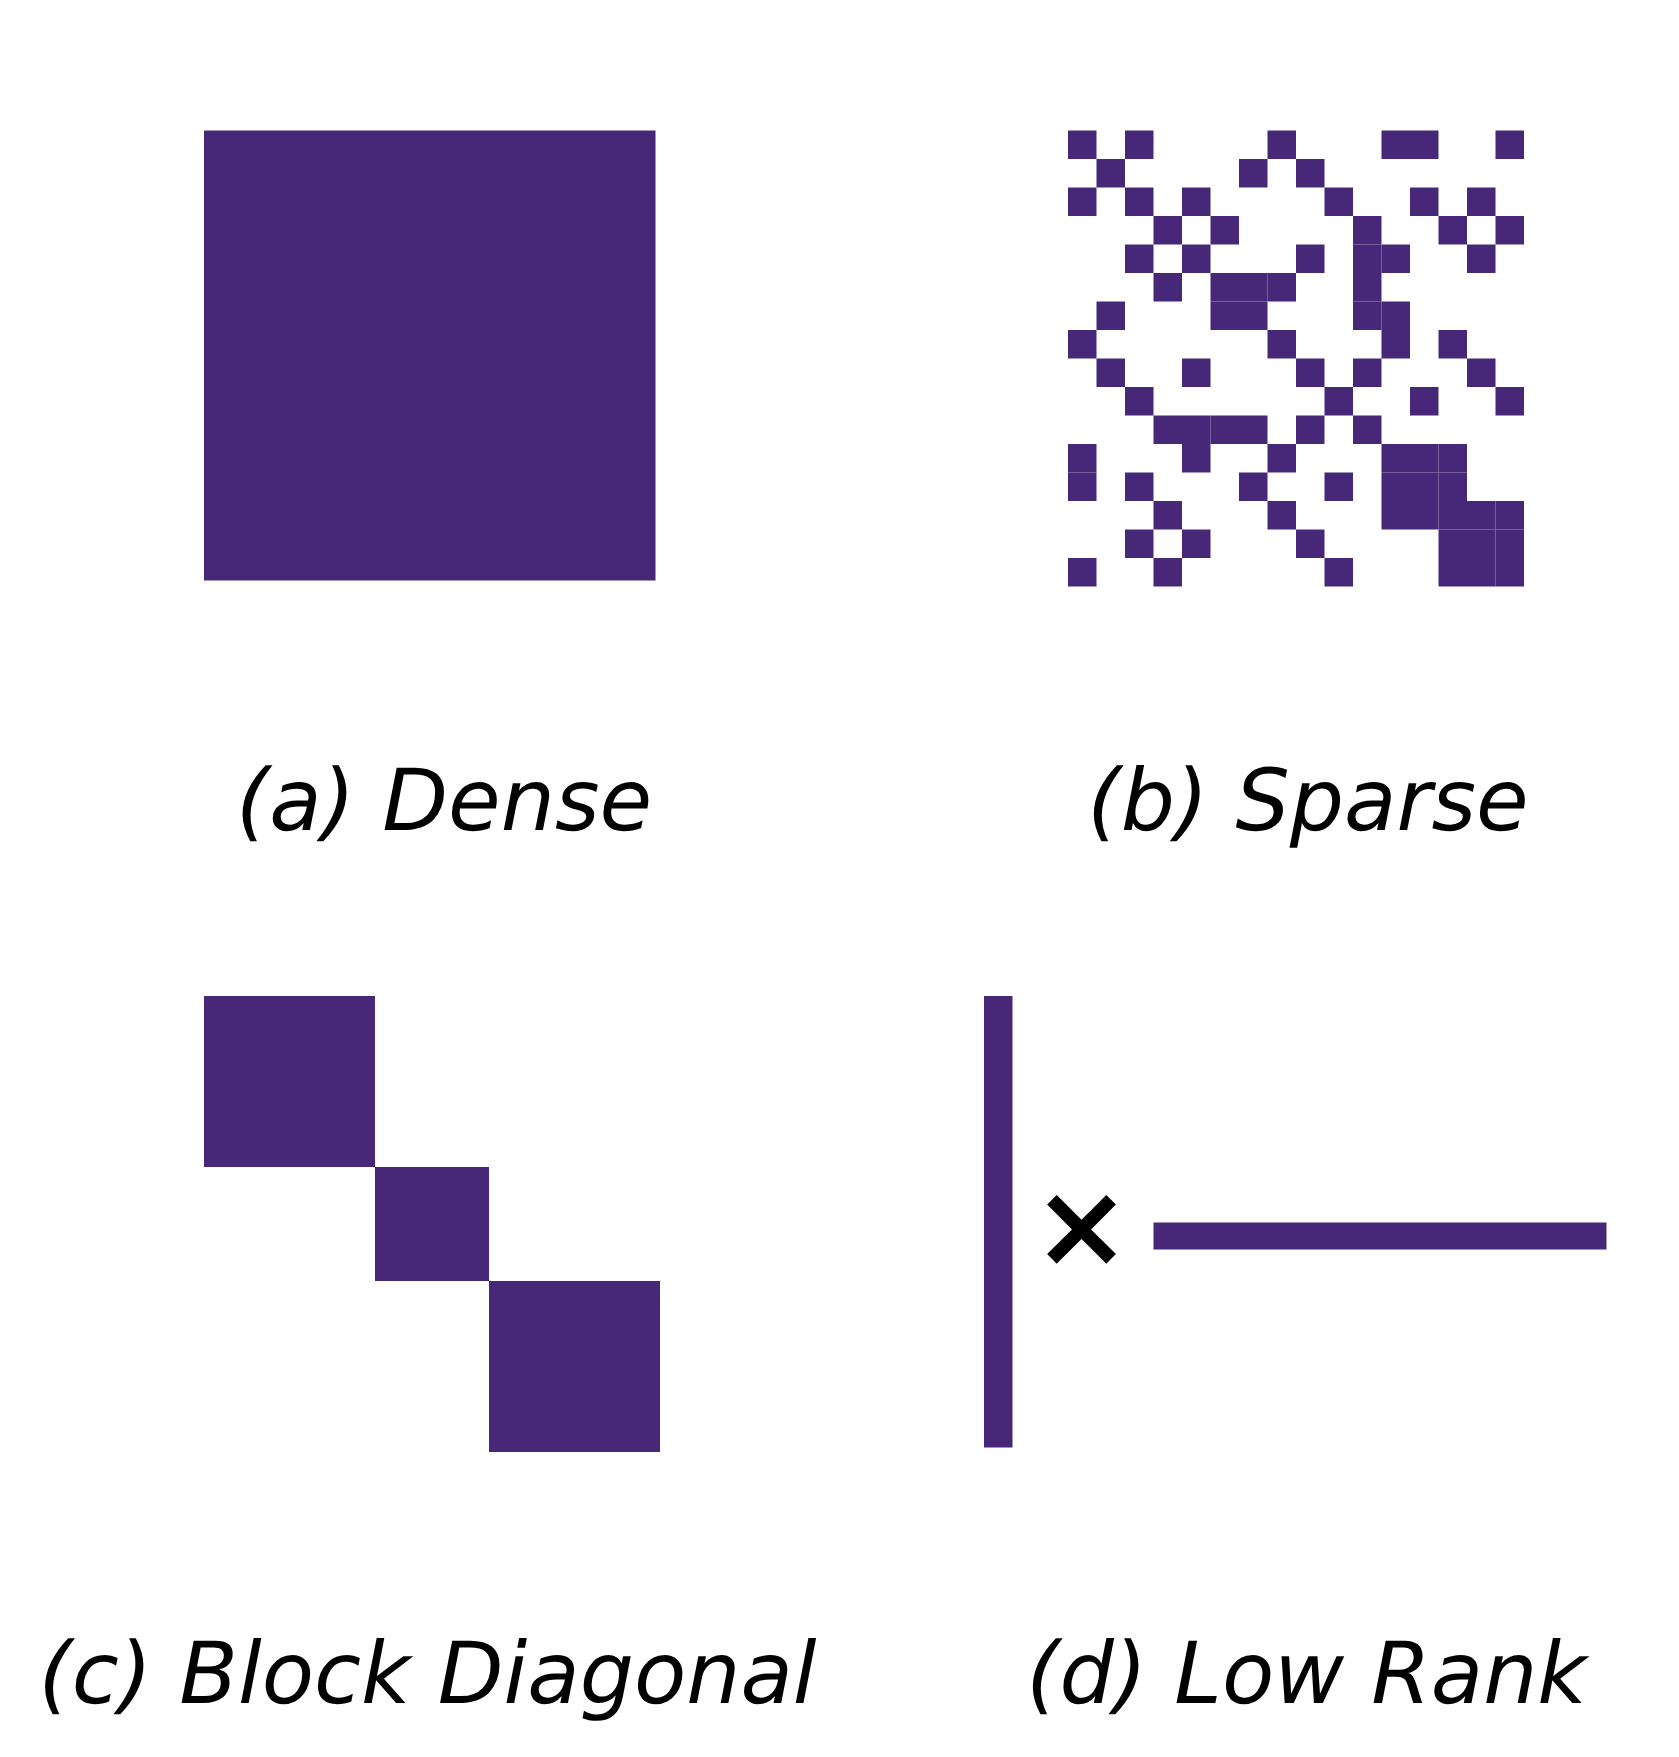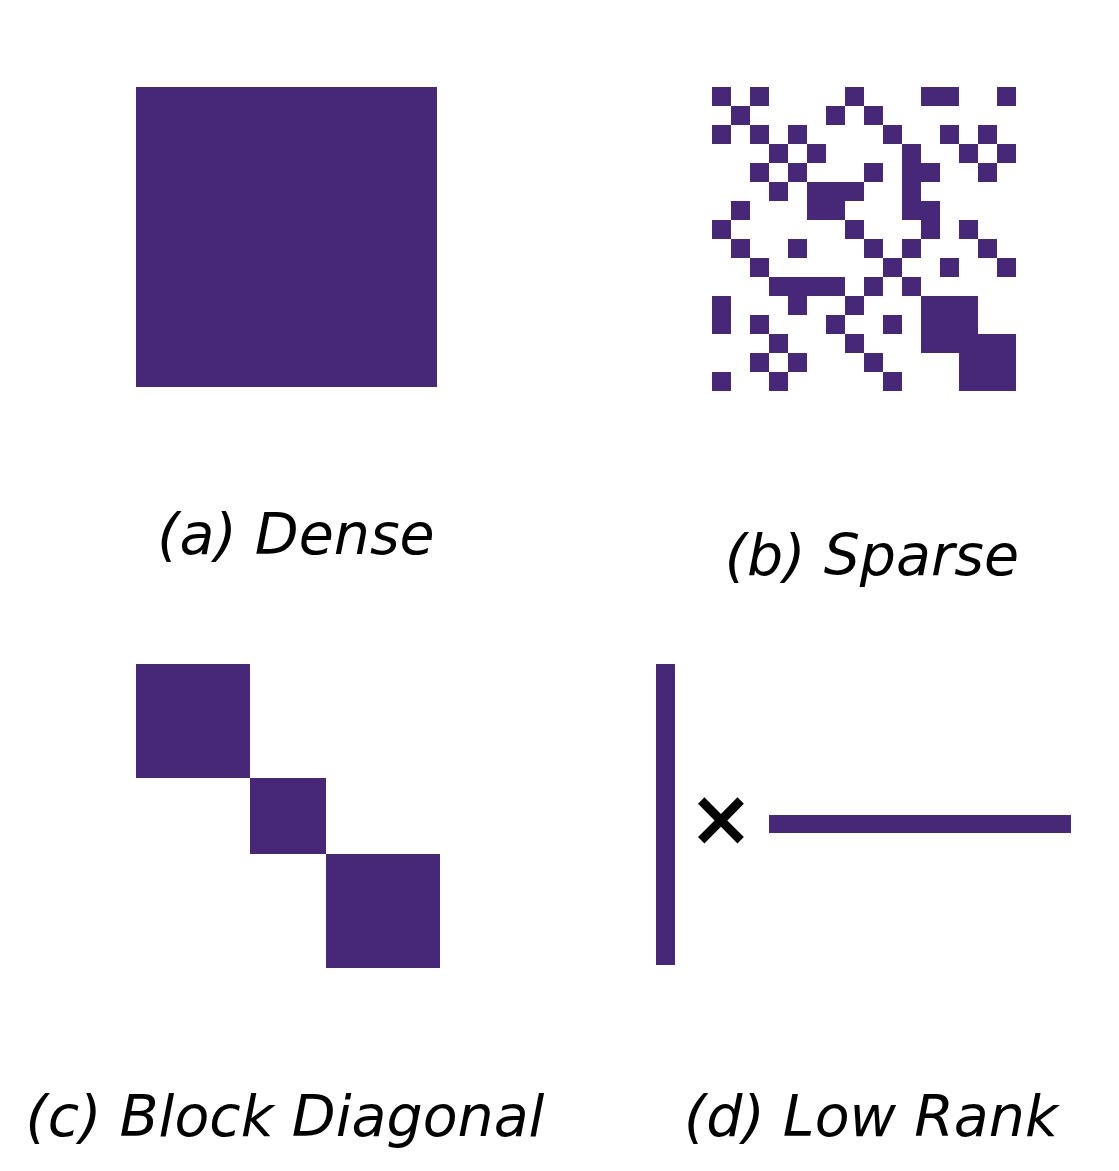--- a/index.html
+++ b/index.html
@@ -69,21 +69,21 @@
   .caption {
     position: absolute;
     transform: translateX(-50%);
     white-space: nowrap;
     font-size: 57px;
     line-height: 1;
     color: var(--text, #000000);
     font-style: italic;
   }
   .cap-a { left: 296px; top: 506px; }
-  .cap-b { left: 872px; top: 527px; }
+  .cap-b { left: 872px; top: 506px; }
   .cap-c { left: 285px; top: 1088px; }
   .cap-d { left: 871px; top: 1088px; }
 </style>
 </head>
 <body>
 
 <div class="figure">
 
   <div class="dense-square"></div>
 

